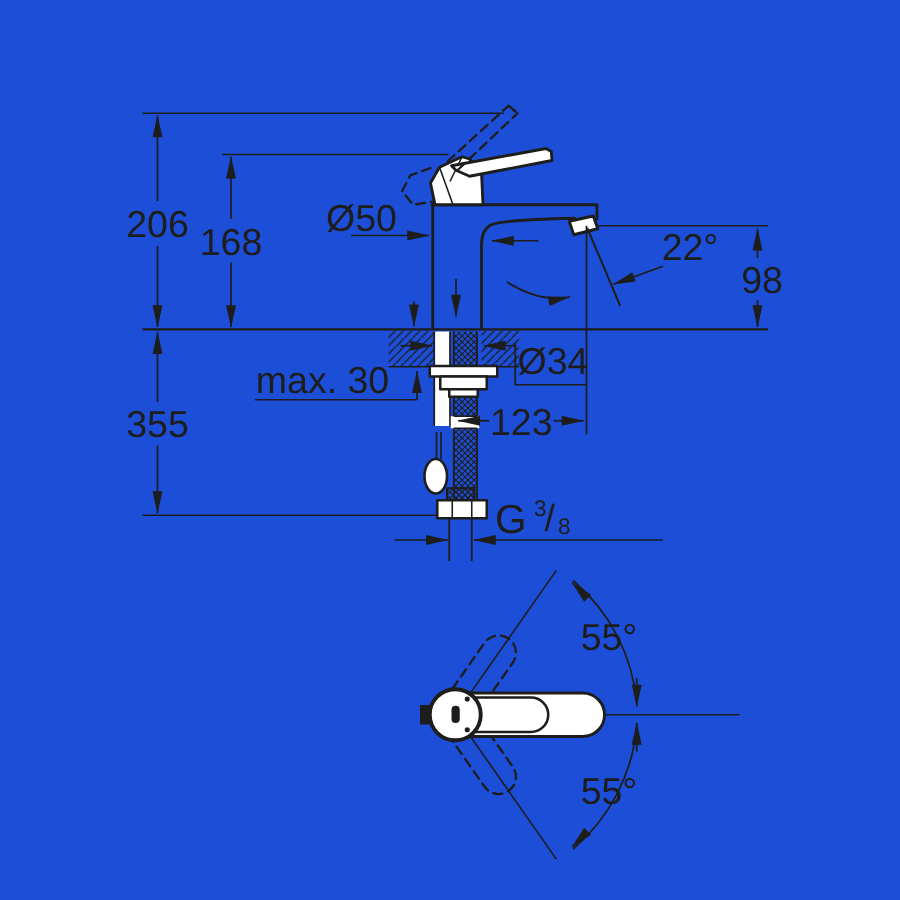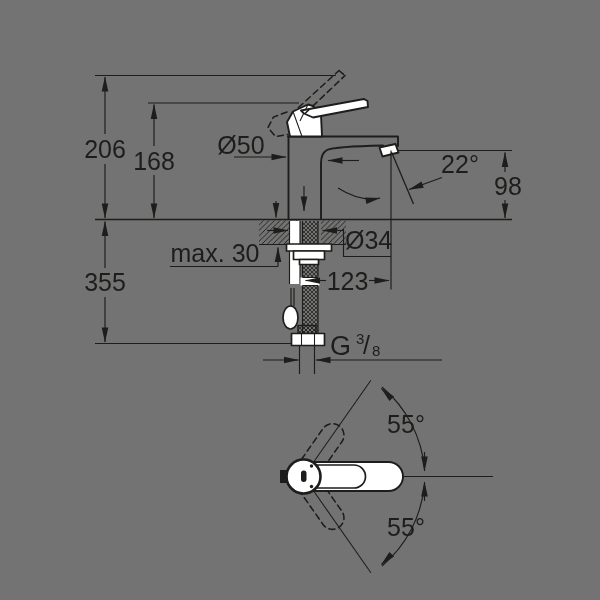--- a/index.html
+++ b/index.html
@@ -1,16 +1,16 @@
 <!DOCTYPE html>
 <html><head>
 <meta charset="utf-8">
 <style>
   html,body{margin:0;padding:0;background:#ffffff;}
-  .canvas{width:600px;height:600px;background:#737373;position:relative;overflow:hidden;}
+  .canvas{width:600px;height:600px;background:#1d4ed8;position:relative;overflow:hidden;}
   svg{display:block;}
   .ln{stroke:#1d1d1b;fill:none;stroke-width:1.9;stroke-linecap:round;stroke-linejoin:round;}
   .thin{stroke:#1d1d1b;fill:none;stroke-width:1.15;stroke-linecap:butt;}
   .mid{stroke:#1d1d1b;fill:none;stroke-width:1.5;}
   .facet{stroke:#1d1d1b;fill:none;stroke-width:1.05;}
   .dash{stroke:#1d1d1b;fill:none;stroke-width:1.55;stroke-dasharray:6 4;stroke-linecap:round;}
   .wfill{fill:#ffffff;stroke:#1d1d1b;stroke-width:1.7;stroke-linejoin:round;}
   .wfill2{fill:#ffffff;stroke:#1d1d1b;stroke-width:1.9;stroke-linejoin:round;}
   .dim{font-family:"Liberation Sans", sans-serif;font-size:25px;fill:#1d1d1b;}
   .dimS{font-family:"Liberation Sans", sans-serif;font-size:15px;fill:#1d1d1b;}

